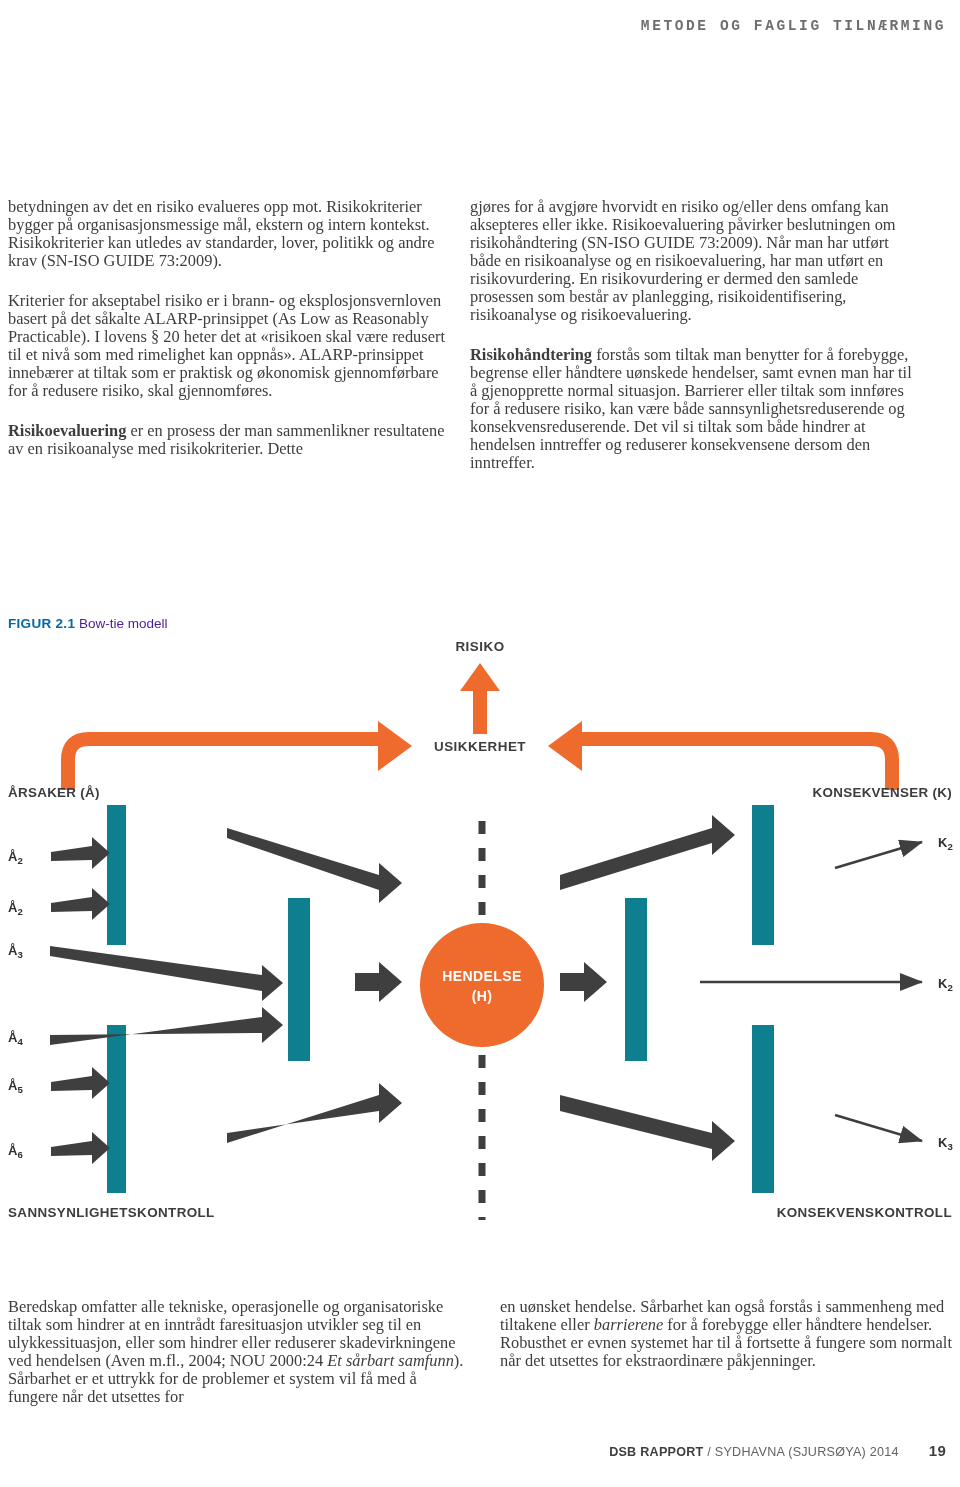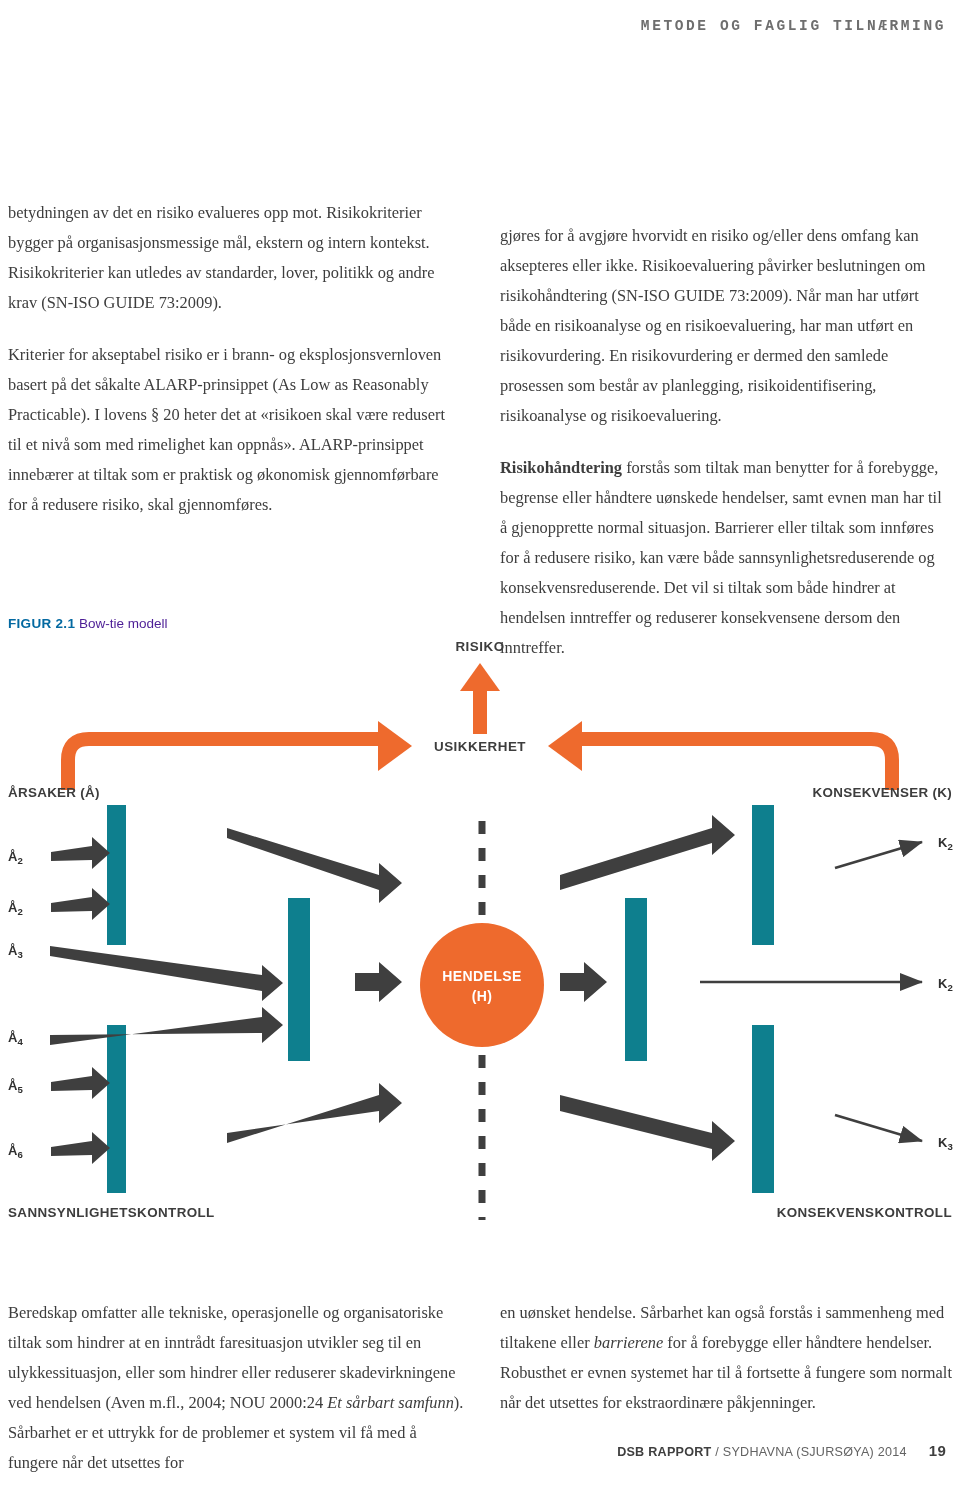--- a/index.html
+++ b/index.html
@@ -20,31 +20,31 @@
     font-size:14.5px;
     letter-spacing:2.6px;
     color:#6e6e6e;
   }
 
   
   .col{
     position:absolute;
     font-family:"Liberation Serif", serif;
     font-size:16.4px;
-    line-height:30px;
+    line-height:18px;
     color:#3d3d3d;
     text-align:left;
   }
   .col p{margin:0 0 22px 0;}
   .col p:last-child{margin-bottom:0;}
   .col b{font-weight:bold;text-align:center;}
   .col i{}
 
   #col-top-left{left:8px;top:198px;width:452px;}
-  #col-top-right{left:500px;top:198px;width:452px;margin-top:23px;}
+  #col-top-right{left:470px;top:198px;width:452px;}
   #col-bot-left{left:8px;top:1298px;width:460px;}
   #col-bot-right{left:500px;top:1298px;width:452px;}
 
   
   .figcaption{
     position:absolute;left:8px;top:616px;
     font-family:"Liberation Sans", sans-serif;
     font-size:13.5px;
   }
   .figcaption .lbl{font-weight:bold;color:#0369a1;letter-spacing:.3px;}
@@ -63,35 +63,36 @@
   .t-bottom{font-size:13.4px;letter-spacing:.4px;}
   .t-ak{font-size:13px;fill:#2f2f2f;letter-spacing:.2px;}
   .t-sub{font-size:9.6px;}
   .t-hend{font-size:14px;fill:#ffffff;letter-spacing:.4px;}
 
   
   .footer{
     position:absolute;right:14px;bottom:28px;
     font-family:"Liberation Sans", sans-serif;
     font-size:12.6px;color:#636363;letter-spacing:.25px;
-    display:flex;align-items:baseline;gap:22px;
+    display:flex;align-items:baseline;gap:30px;
   }
   .footer .f-strong{font-weight:bold;color:#3f3f3f;}
   .footer .f-page{font-weight:bold;font-size:15px;color:#3f3f3f;}
 </style>
 </head>
 <body>
 
 <div class="page">
 
   <div class="runhead">METODE OG FAGLIG TILNÆRMING</div>
 
   <div class="col" id="col-top-left">
     <p>betydningen av det en risiko evalueres opp mot. Risikokriterier bygger på organisasjonsmessige mål, ekstern og intern kontekst. Risikokriterier kan utledes av standarder, lover, politikk og andre krav (SN-ISO GUIDE 73:2009).</p>
     <p>Kriterier for akseptabel risiko er i brann- og eksplosjonsvernloven basert på det såkalte ALARP-prinsippet (As Low as Reasonably Practicable). I lovens § 20 heter det at «risikoen skal være redusert til et nivå som med rimelighet kan oppnås».  ALARP-prinsippet innebærer at tiltak som er praktisk og økonomisk gjennomførbare for å redusere risiko, skal gjennomføres.</p>
+    <p><b>Risikoevaluering</b><span> er en prosess der man sammenlikner resultatene av en risikoanalyse med risikokriterier. Dette</span></p>
   </div>
 
   <div class="col" id="col-top-right">
     <p>gjøres for å avgjøre hvorvidt en risiko og/eller dens omfang kan aksepteres eller ikke. Risikoevaluering påvirker beslutningen om risikohåndtering (SN-ISO GUIDE 73:2009). Når man har utført både en risikoanalyse og en risikoevaluering, har man utført en risikovurdering. En risikovurdering er dermed den samlede prosessen som består av planlegging, risikoidentifisering, risikoanalyse og risikoevaluering.</p>
     <p><b>Risikohåndtering</b><span> forstås som tiltak man benytter for å forebygge, begrense eller håndtere uønskede hendelser, samt evnen man har til å gjenopprette normal situasjon. Barrierer eller tiltak som innføres for å redusere risiko, kan være både sannsynlighetsreduserende og konsekvensreduserende. Det vil si tiltak som både hindrer at hendelsen inntreffer og reduserer konsekvensene dersom den inntreffer.</span></p>
   </div>
 
   <div class="figcaption">
     <span class="lbl">FIGUR 2.1</span>
     <span class="ttl">Bow-tie modell</span>

